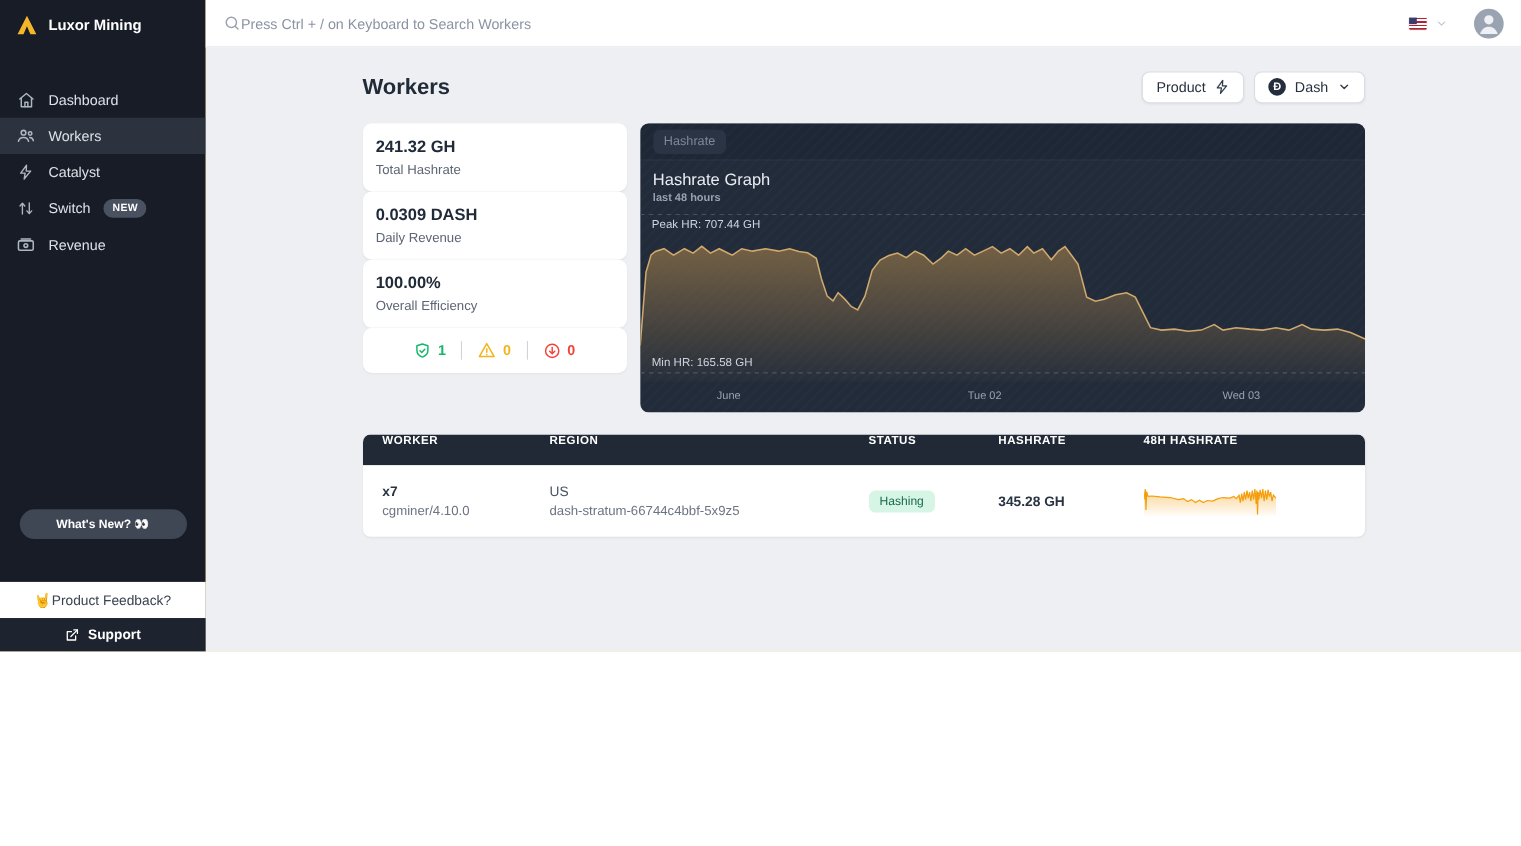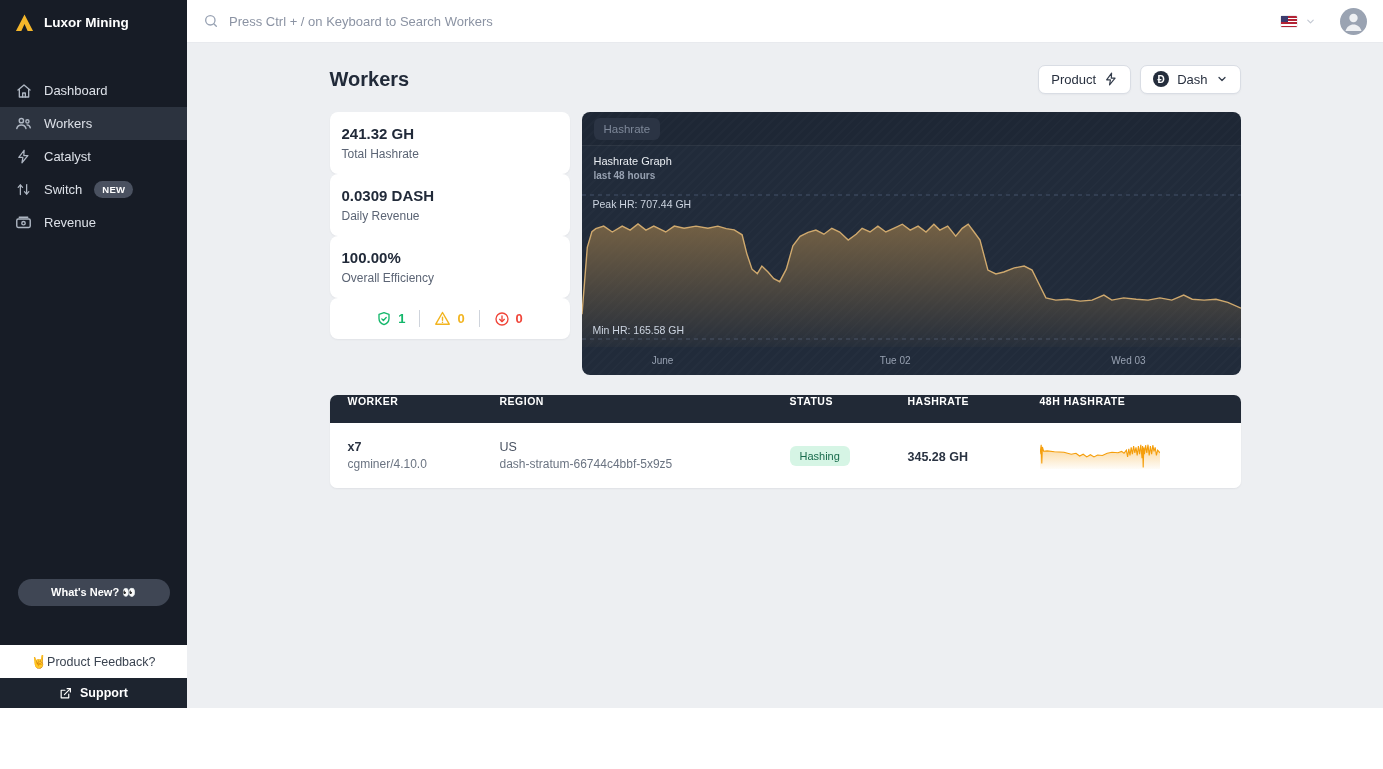--- a/index.html
+++ b/index.html
@@ -1,36 +1,36 @@
 <!DOCTYPE html>
 <html><head>
 <meta charset="utf-8">
 <style>
   * { margin:0; padding:0; box-sizing:border-box; }
   html,body { width:1383px; height:769px; overflow:hidden; font-family:"Liberation Sans", sans-serif; }
-  .app { display:flex; width:1383px; height:708px; background:#eab308; }
+  .app { display:flex; width:1383px; height:592px; background:#eab308; }
 
   
   .sidebar { width:187px; background:#171c26; display:flex; flex-direction:column; flex-shrink:0; }
   .logo-row { display:flex; align-items:center; gap:10px; padding:13px 15px; cursor:pointer; }
   .brand { color:#ffffff; font-size:13.5px; font-weight:700; }
   .nav { margin-top:29px; display:flex; flex-direction:column; }
   .nav-item { display:flex; align-items:center; gap:12px; height:33px; padding:0 15px; font-size:13px; color:#dde1e8; cursor:pointer; }
   .nav-item.active { background:#2c333f; }
   .nav-item .nicon { width:17px; height:17px; display:flex; align-items:center; justify-content:center; color:#aeb6c2; }
   .badge-new { background:#4a5160; color:#fff; font-size:9.5px; font-weight:700; padding:3px 8px; border-radius:9px; letter-spacing:.3px; }
   .sidebar-bottom { margin-top:auto; }
   .whats-new { margin:0 auto 13px; width:152px; height:27px; border-radius:14px; background:#3f4654; color:#fff;
                font-size:11px; font-weight:700; display:flex; align-items:center; justify-content:center; cursor:pointer; }
   .feedback-strip { background:#ffffff; height:33px; display:flex; align-items:center; justify-content:center; font-size:12.5px; color:#3a4350; cursor:pointer;margin-top:39px; }
   .support-strip { background:#1d242f; height:30px; display:flex; align-items:center; justify-content:center; gap:8px; color:#fff; font-size:12.5px; font-weight:700; cursor:pointer; }
 
   
   .main { flex:1; display:flex; flex-direction:column; background:#edeff2; min-width:0; }
-  .topbar { height:43px; background:#fff; border-bottom:1px solid #e8eaee; display:flex; align-items:center; padding:0 16px; gap:10px; flex-shrink:0; }
+  .topbar { height:43px; background:#fff; border-bottom:1px solid #e8eaee; display:flex; align-items:center; padding:0 16px; flex-shrink:0; }
   .search-input { flex:1; border:none; outline:none; font-size:13px; color:#3a4350; font-family:"Liberation Sans", sans-serif; }
   .search-input::placeholder { color:#8b93a3; }
   .topbar-right { display:flex; align-items:center; gap:8px; }
   .flag { position:relative; width:16px; height:11px; background:repeating-linear-gradient(#b22234 0 1.6px, #ffffff 1.6px 3.2px); border-radius:1px; cursor:pointer; box-shadow:0 0 0 .5px #d9dce2; }
   .flag::after { content:""; position:absolute; left:0; top:0; width:7px; height:6px; background:#3c3b6e; }
   .avatar { width:27px; height:27px; border-radius:50%; background:#9aa3b2; display:flex; align-items:center; justify-content:center; cursor:pointer; }
 
   .content { width:911px; margin:0 auto; }
   .page-header { display:flex; justify-content:space-between; align-items:center; margin-top:21px; height:30px; }
   .page-title { font-size:20px; font-weight:700; color:#212a39; }
@@ -49,21 +49,21 @@
                  display:flex; align-items:center; justify-content:center; }
   .status-group { display:flex; align-items:center; gap:6px; font-size:13px; font-weight:700; cursor:pointer; padding:0 14px; }
   .status-green { color:#12b76a; } .status-yellow { color:#f2b41f; } .status-red { color:#f04438; }
   .status-sep { width:1px; height:17px; background:#cfd4dc; }
 
   
   .graph-panel { width:659px; height:263px; background:#212b3a; border-radius:8px; position:relative; overflow:hidden;
                  background-image:repeating-linear-gradient(135deg, rgba(255,255,255,.015) 0 2px, transparent 2px 7px); }
   .tab-strip { height:34px; display:flex; align-items:center; padding:0 12px; border-bottom:1px solid rgba(255,255,255,.07); background:rgba(0,0,0,.07); }
   .tab-pill { background:#2b3444; border-radius:6px; padding:5px 10px; font-size:11.5px; color:#7e8899; cursor:pointer; }
-  .panel-title { padding:9px 12px 0; font-size:11px; color:#e9edf2; font-weight:500; }
+  .panel-title { padding:9px 12px 0; font-size:15px; color:#e9edf2; font-weight:500; }
   .panel-subtitle { padding:3px 12px 0; font-size:10px; color:#97a1b1; font-weight:700; }
   .chart-wrap { position:absolute; left:0; right:0; top:75px; height:160px; }
   .chart-wrap svg { display:block; width:100%; height:100%; }
   .ref-label { position:absolute; left:11px; font-size:10.5px; color:#ccd4e0; }
   .ref-label.peak { top:11px; } .ref-label.min { bottom:11px; }
   .x-axis { position:absolute; left:0; right:0; bottom:7px; height:13px; }
   .x-tick { position:absolute; transform:translateX(-50%); font-size:10px; color:#97a1b1; white-space:nowrap; }
 
   
   .workers-table { margin-top:20px; border-radius:7px; overflow:hidden; box-shadow:0 1px 2px rgba(16,24,40,.06); }

